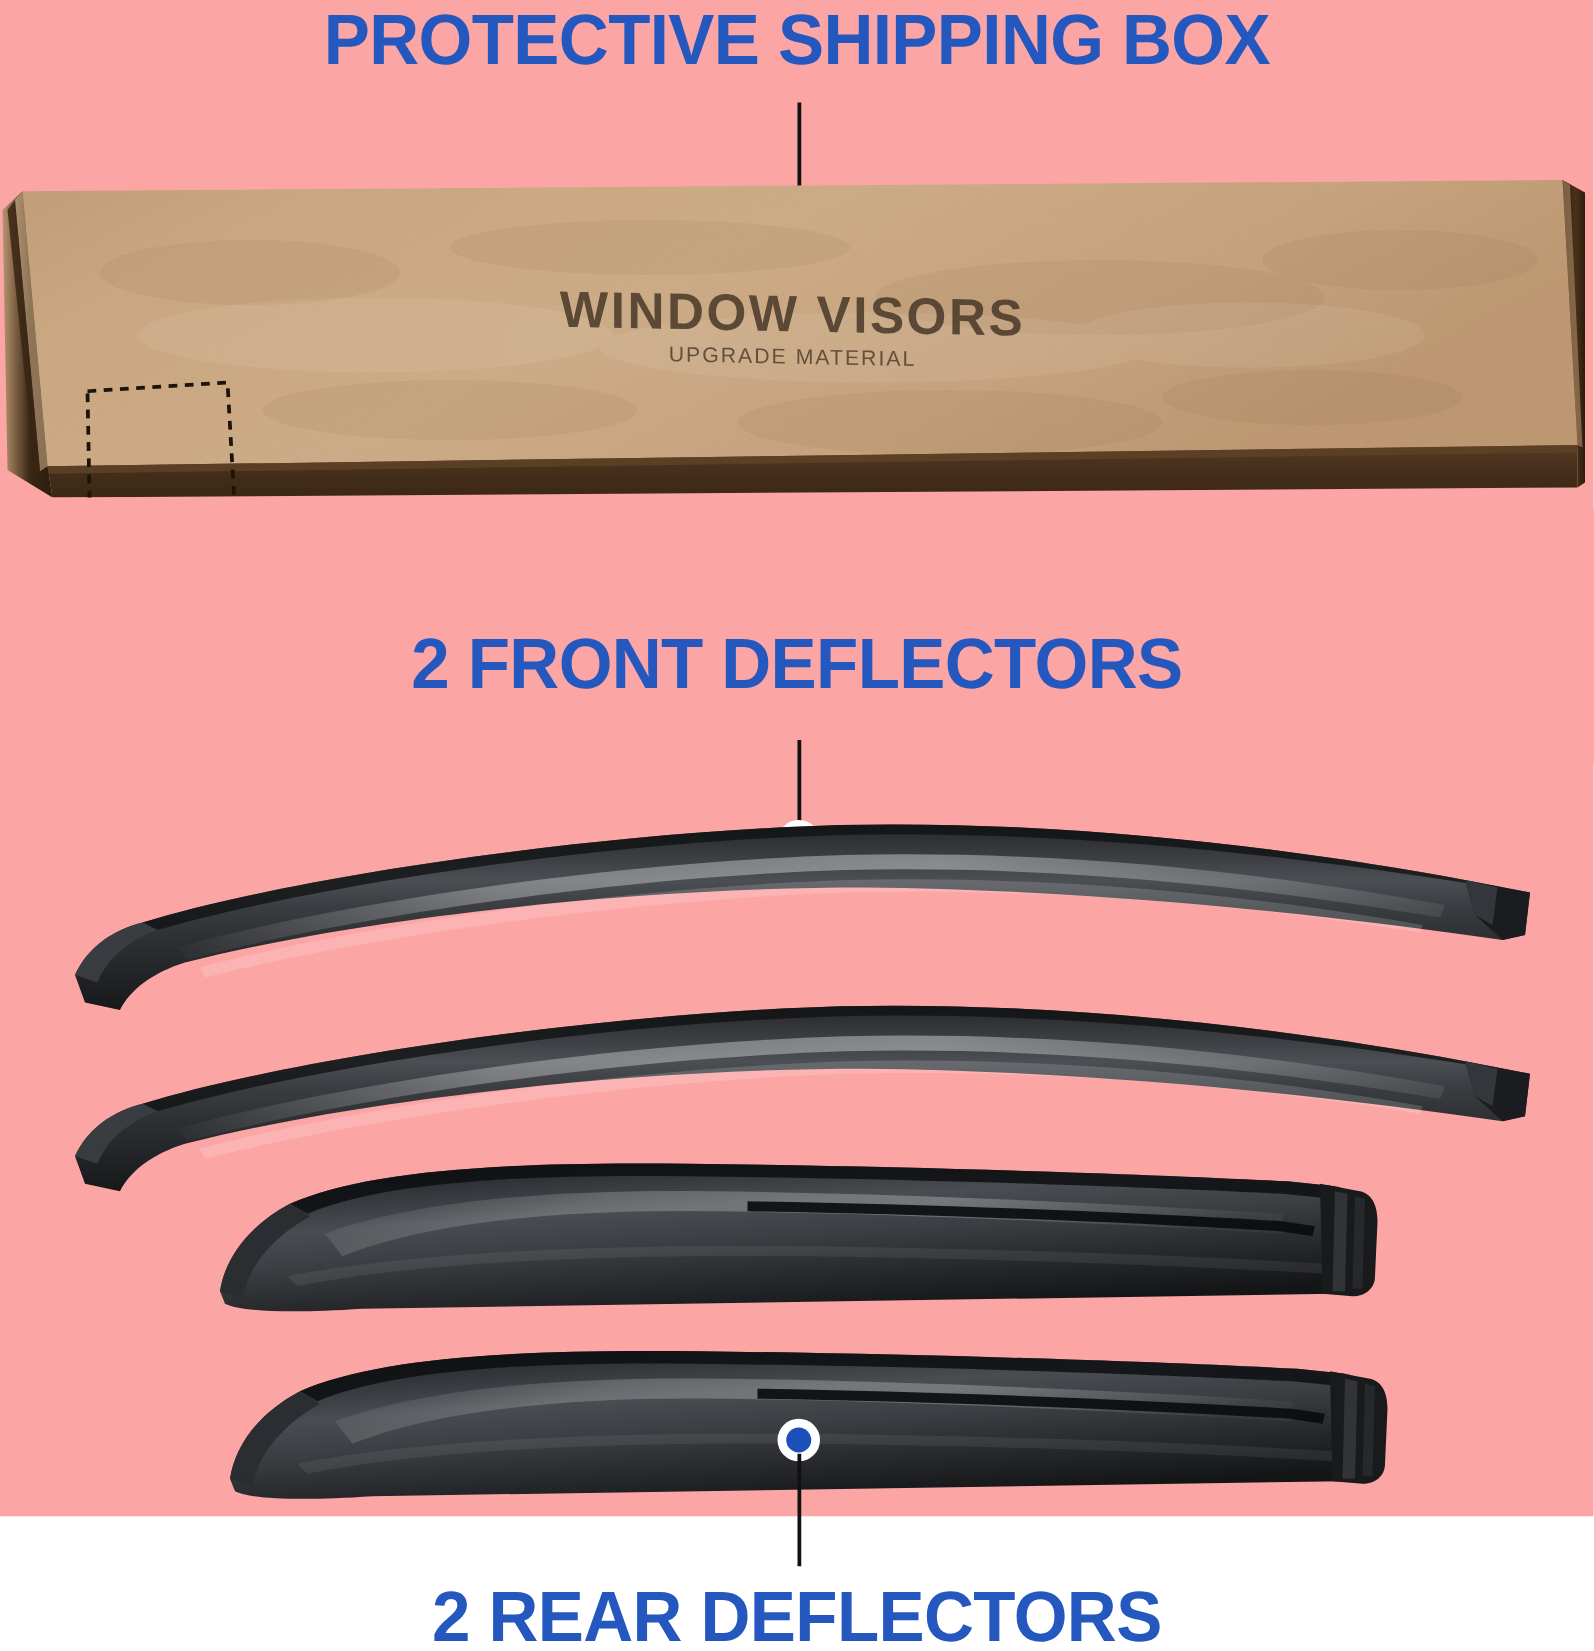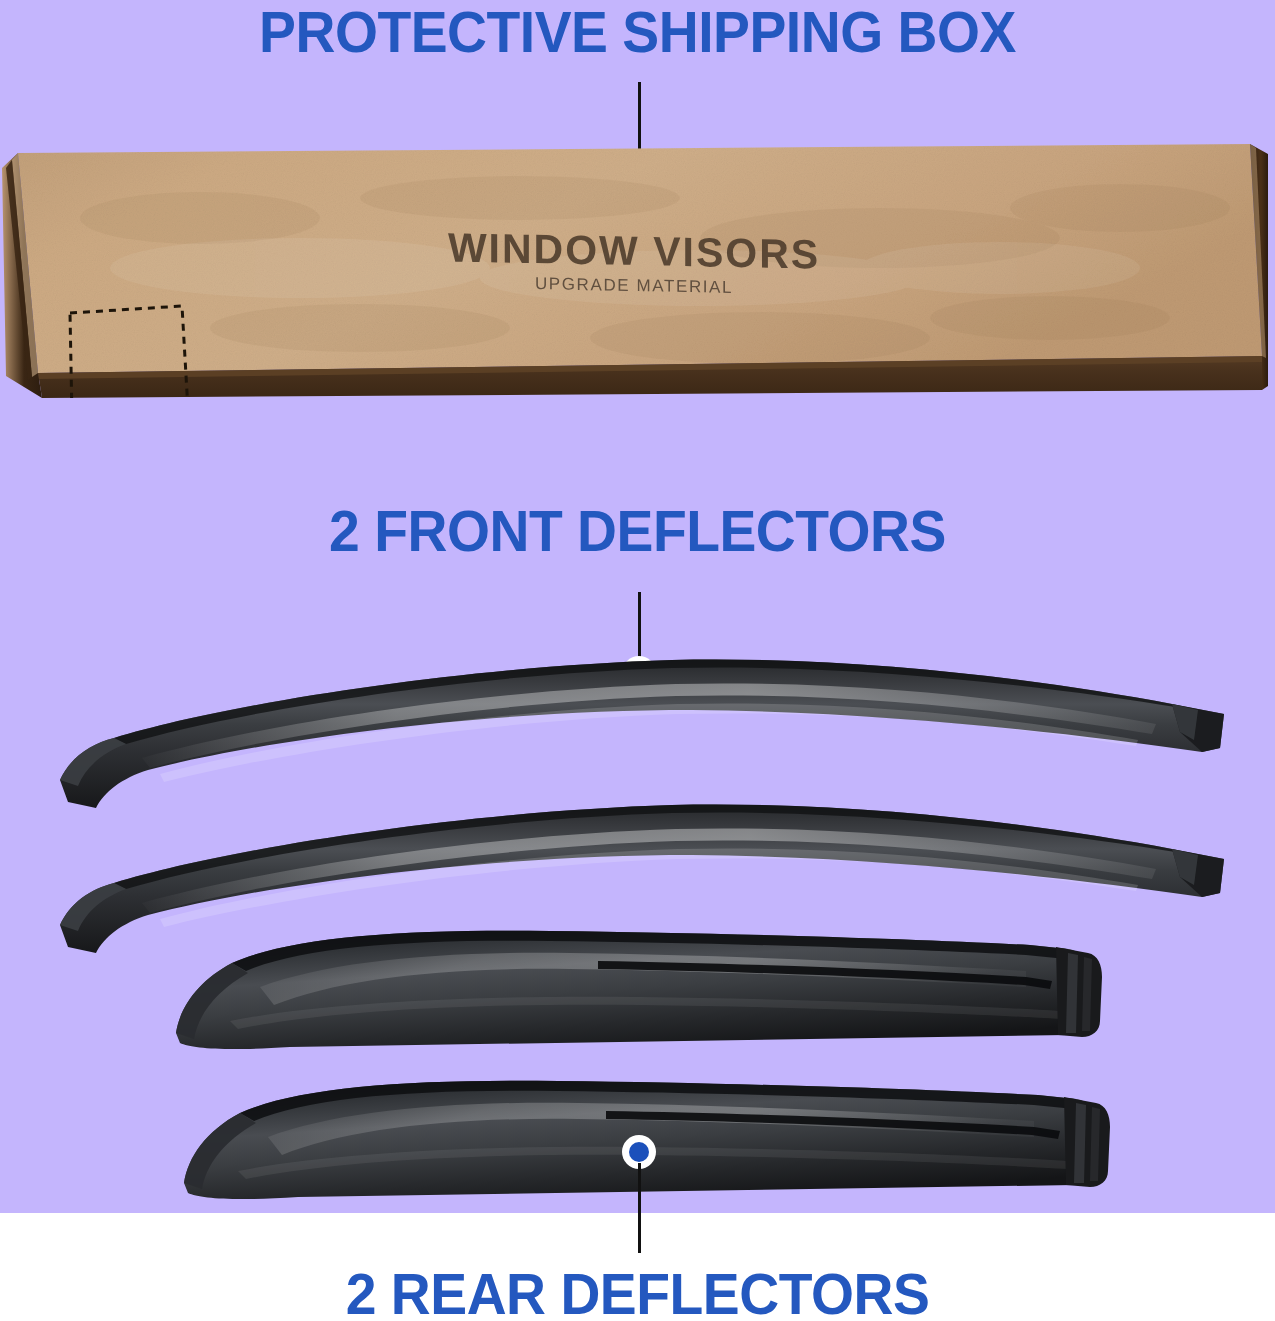--- a/index.html
+++ b/index.html
@@ -13,21 +13,21 @@
     width: 1275px;
     height: 1321px;
     position: relative;
     overflow: hidden;
   }
 
   .stage {
     position: relative;
     width: 1275px;
     height: 1213px;
-    background: #c4b5fd;
+    background: #fca5a5;
   }
 
   
   .heading {
     position: absolute;
     width: 100%;
     left: 0;
     text-align: center;
     font-family: "Liberation Sans", sans-serif;
     font-weight: 700;

